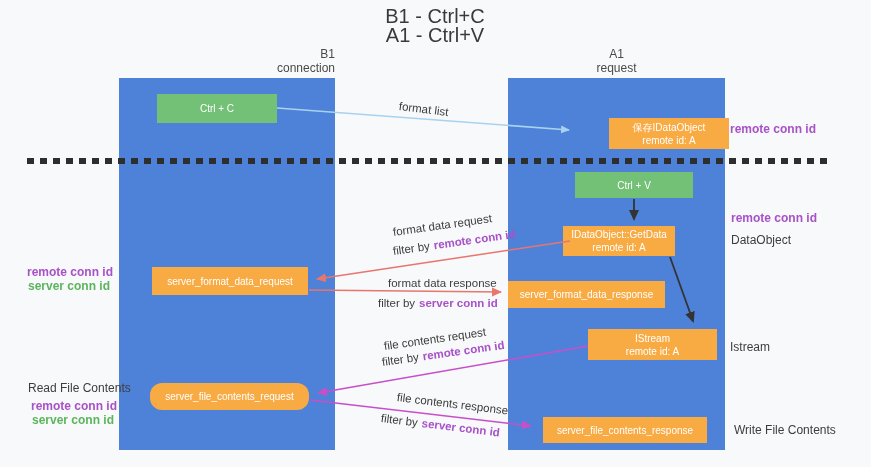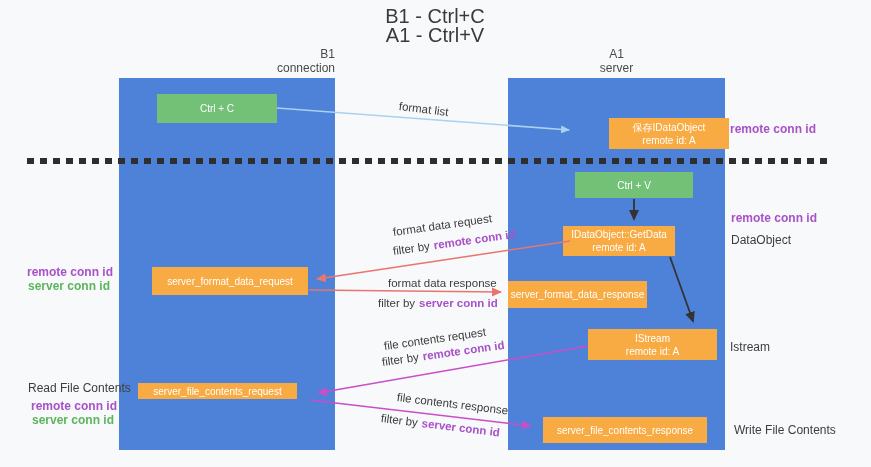--- a/index.html
+++ b/index.html
@@ -25,23 +25,23 @@
   
   .box{position:absolute;z-index:3;color:#fff;font-size:10px;text-align:center;
        display:flex;flex-direction:column;align-items:center;justify-content:center;line-height:13px;}
   .orange{background:#f8aa43;}
   .greenbox{background:#73c077;}
   #box-ctrl-c{left:157px;top:94px;width:120px;height:29px;}
   #box-saved{left:609px;top:118px;width:120px;height:31px;}
   #box-ctrl-v{left:575px;top:172px;width:118px;height:26px;}
   #box-getdata{left:563px;top:226px;width:112px;height:30px;}
   #box-fmt-req{left:152px;top:267px;width:156px;height:28px;}
-  #box-fmt-resp{left:508px;top:281px;width:139px;height:27px;}
+  #box-fmt-resp{left:508px;top:281px;width:157px;height:27px;}
   #box-istream{left:588px;top:329px;width:129px;height:31px;}
-  #box-file-req{left:138px;top:383px;width:159px;height:16px;}
+  #box-file-req{left:150px;top:383px;width:159px;height:27px;border-radius:12px;}
   #box-file-resp{left:543px;top:417px;width:164px;height:26px;}
 
   
   .side{position:absolute;z-index:6;font-size:12px;white-space:nowrap;}
   .purple{color:#a851c8;font-weight:bold;}
   .greentx{color:#5bb55b;font-weight:bold;}
   .dark{color:#3d3d3d;}
   #lbl-remote-1{left:730px;top:122px;}
   #lbl-remote-2{left:731px;top:211px;}
   #lbl-dataobject{left:731px;top:233px;}
@@ -78,21 +78,21 @@
     <div>B1 - Ctrl+C</div>
     <div>A1 - Ctrl+V</div>
   </div>
 
   <div id="hdr-left" class="col-header">
     <div>B1</div>
     <div>connection</div>
   </div>
   <div id="hdr-right" class="col-header">
     <div>A1</div>
-    <div>server</div>
+    <div>request</div>
   </div>
 
   <div id="col-left" class="col"></div>
   <div id="col-right" class="col"></div>
 
   <div id="divider"></div>
 
   <div id="box-ctrl-c" class="box greenbox">
     <div>Ctrl + C</div>
   </div>

